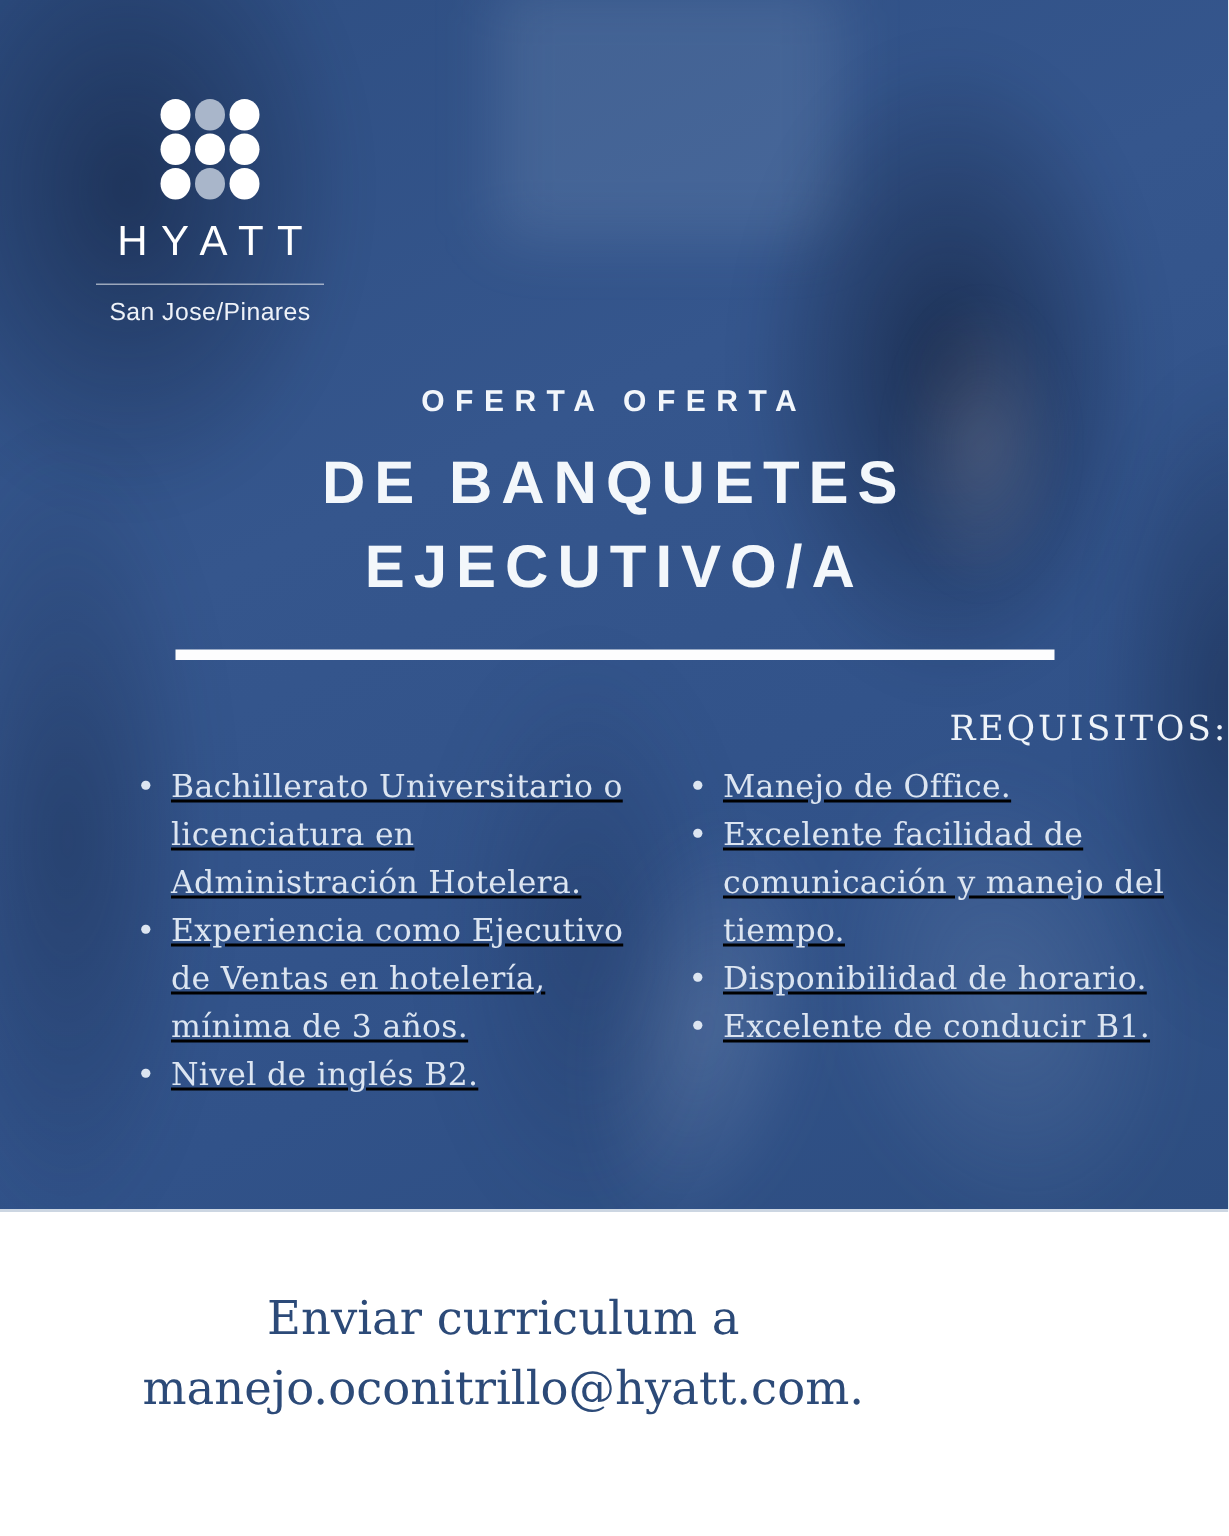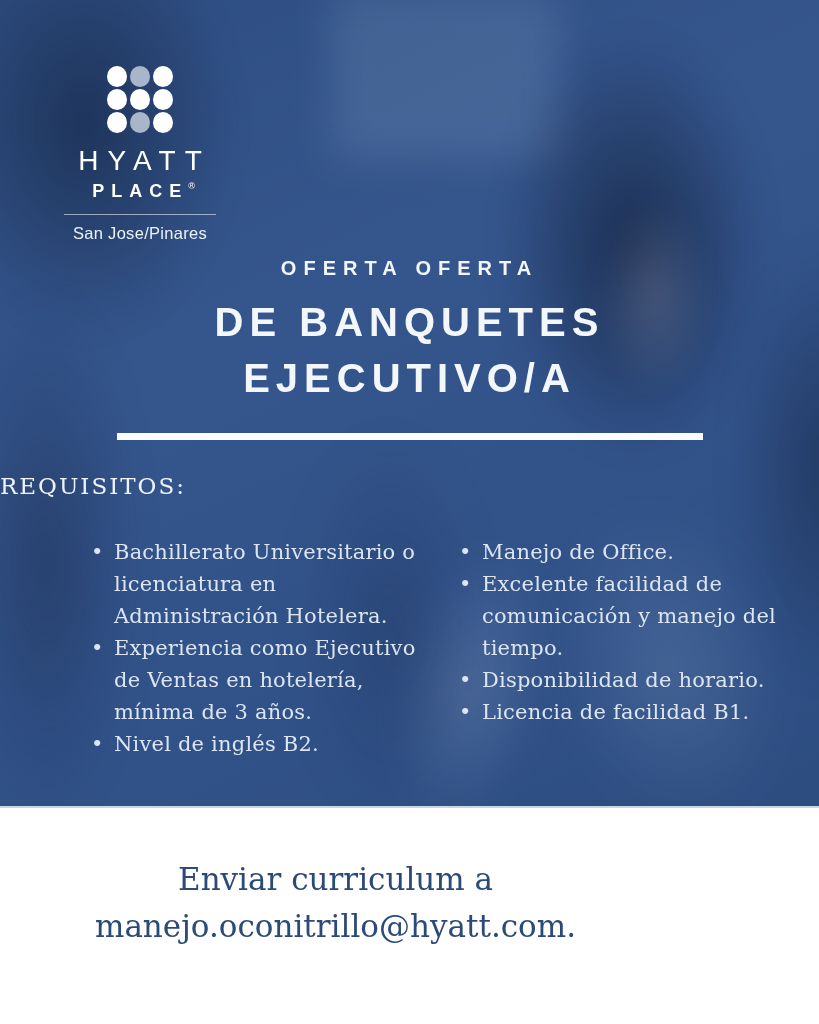--- a/index.html
+++ b/index.html
@@ -119,36 +119,37 @@
     position: absolute;
     left: 117px; top: 433px;
     width: 586px; height: 7px;
     background: #fdfdfe;
     z-index: 3;
   }
   .section-heading {
     position: absolute;
     top: 473px; left: 0;
     width: 100%;
-    text-align: left;
+    text-align: right;
     font-family: "DejaVu Serif", serif;
     font-size: 23px;
     letter-spacing: 2px;
     color: #eef3f9;
     z-index: 3;
   }
 
   
   .columns {
     position: absolute;
-    left: 88px; top: 536px;
+    left: 88px; top: 508px;
     width: 700px;
     display: flex;
     gap: 30px;
     z-index: 3;
+    text-decoration: underline;
   }
   .req-list { list-style: none; width: 332px; }
   .req-list.right { width: 330px; margin-left: 6px; }
   .req-list li {
     position: relative;
     padding-left: 26px;
     font-family: "DejaVu Serif", serif;
     font-size: 21px;
     line-height: 32px;
     letter-spacing: .2px;
@@ -203,21 +204,20 @@
       <span class="dot gray"></span>
       <span class="dot"></span>
       <span class="dot"></span>
       <span class="dot"></span>
       <span class="dot"></span>
       <span class="dot"></span>
       <span class="dot gray"></span>
       <span class="dot"></span>
     </div>
     <div class="brand-name">HYATT</div>
-    <div class="brand-sub"><span>PLACE</span><sup>®</sup></div>
     <div class="brand-divider"></div>
     <div class="brand-location">San Jose/Pinares</div>
   </div>
 
   <div class="kicker">OFERTA OFERTA</div>
   <div class="job-title">
     <div>DE BANQUETES</div>
     <div>EJECUTIVO/A</div>
   </div>
   <div class="rule"></div>
@@ -226,21 +226,21 @@
   <div class="columns">
     <ul class="req-list left">
       <li>Bachillerato Universitario o licenciatura en Administración Hotelera.</li>
       <li>Experiencia como Ejecutivo de Ventas en hotelería, mínima de 3 años.</li>
       <li>Nivel de inglés B2.</li>
     </ul>
     <ul class="req-list right">
       <li>Manejo de Office.</li>
       <li>Excelente facilidad de comunicación y manejo del tiempo.</li>
       <li>Disponibilidad de horario.</li>
-      <li>Licencia de facilidad B1.</li>
+      <li>Excelente de conducir B1.</li>
     </ul>
   </div>
 
   <div class="footer-area">
     <div class="footer-text">
       <div>Enviar curriculum a</div>
       <div>manejo.oconitrillo@hyatt.com.</div>
     </div>
   </div>
 

